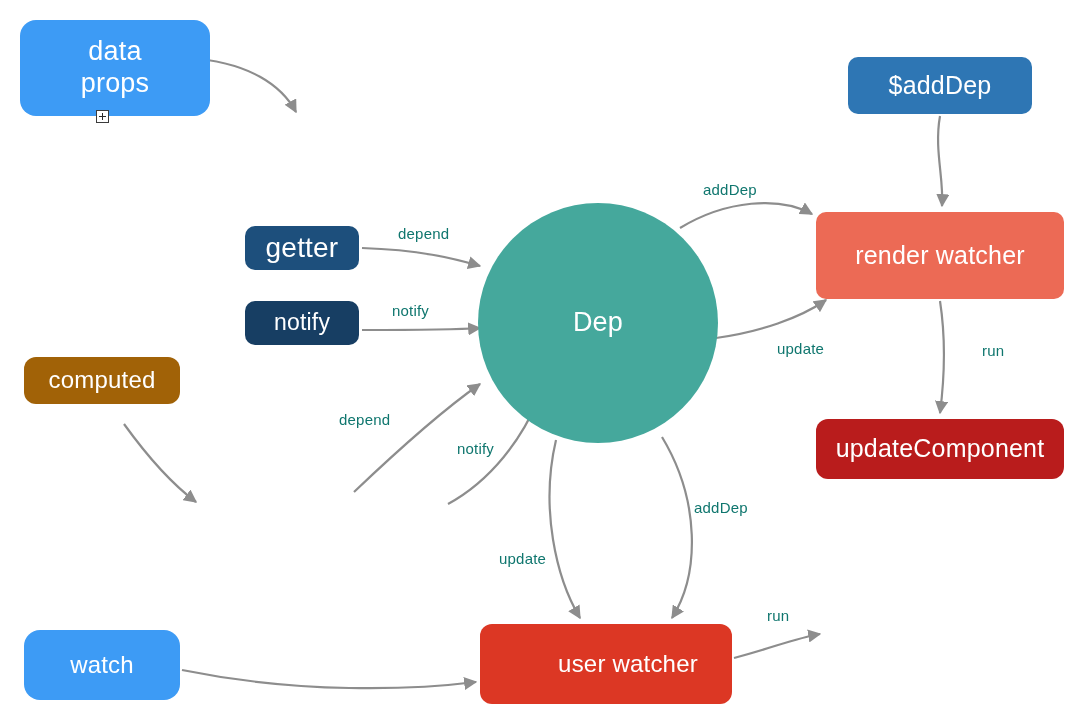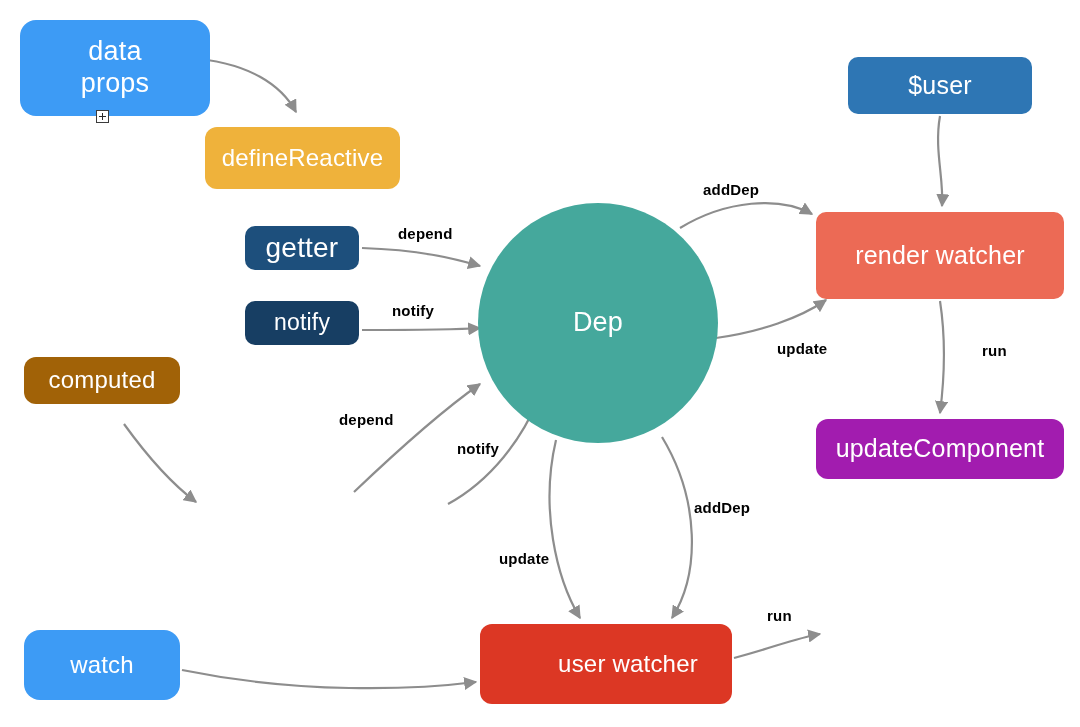--- a/index.html
+++ b/index.html
@@ -43,28 +43,28 @@
   #n-definere   { left: 205px; top: 127px; width: 195px; height: 62px;  font-size: 24px; background: #efb23b; }
   #n-getter     { left: 245px; top: 226px; width: 114px; height: 44px;  font-size: 28px; background: #1d4f7c; border-radius: 10px; }
   #n-setter     { left: 245px; top: 301px; width: 114px; height: 44px;  font-size: 23px; background: #173e63; border-radius: 10px; }
   #n-computed   { left: 24px;  top: 357px; width: 156px; height: 47px;  font-size: 24px; background: #a16207; border-radius: 12px; }
   #n-watch      { left: 24px;  top: 630px; width: 156px; height: 70px;  font-size: 24px; background: #3d9bf5; border-radius: 16px; }
   #n-compwatch  { left: 194px; top: 492px; width: 252px; height: 81px;  font-size: 24px; background: #f09a92; border-radius: 12px; }
   #n-dep        { left: 478px; top: 203px; width: 240px; height: 240px; font-size: 27px; background: #45a89c; }
   #n-userwatch  { left: 480px; top: 624px; width: 252px; height: 80px;  font-size: 24px; background: #dc3724; border-radius: 12px; padding-left: 44px; }
   #n-mount      { left: 848px; top: 57px;  width: 184px; height: 57px;  font-size: 25px; background: #2e76b4; border-radius: 10px; }
   #n-render     { left: 816px; top: 212px; width: 248px; height: 87px;  font-size: 25px; background: #ec6a55; border-radius: 10px; }
-  #n-updatecomp { left: 816px; top: 419px; width: 248px; height: 60px;  font-size: 25px; background: #a21caf; border-radius: 12px; }
+  #n-updatecomp { left: 816px; top: 419px; width: 248px; height: 60px;  font-size: 25px; background: #b91c1c; border-radius: 12px; }
   #n-usercb     { left: 826px; top: 608px; width: 188px; height: 55px;  font-size: 23px; background: #52ab33; border-radius: 12px; }
 
   .edge-label {
     position: absolute;
-    color: #000000;
+    color: #0f766e;
     font-size: 15px;
-    font-weight: bold;
+    font-weight: normal;
     white-space: nowrap;
     letter-spacing: .2px;
   }
   .expander {
     position: absolute;
     width: 13px;
     height: 13px;
     background: #ffffff;
     border: 1px solid #3c3c3c;
     box-sizing: border-box;
@@ -124,36 +124,35 @@
   </svg>
 
   <div class="node rect" id="n-data">
     <span style="display:block">
       <span>data</span><br>
       <span>props</span>
     </span>
   </div>
   <div class="expander"></div>
 
-  <div class="node rect" id="n-definere">defineReactive</div>
 
   <div class="node rect" id="n-getter">getter</div>
 
   <div class="node rect" id="n-setter">notify</div>
 
   <div class="node rect" id="n-computed">computed</div>
 
   <div class="node rect" id="n-watch">watch</div>
 
 
   <div class="node circle" id="n-dep">Dep</div>
 
   <div class="node rect" id="n-userwatch">user watcher</div>
 
-  <div class="node rect" id="n-mount">$user</div>
+  <div class="node rect" id="n-mount">$addDep</div>
 
   <div class="node rect" id="n-render">render watcher</div>
 
   <div class="node rect" id="n-updatecomp">updateComponent</div>
 
 
   <div class="edge-label" style="left:398px; top:225px;">depend</div>
 
   <div class="edge-label" style="left:392px; top:302px;">notify</div>
 

